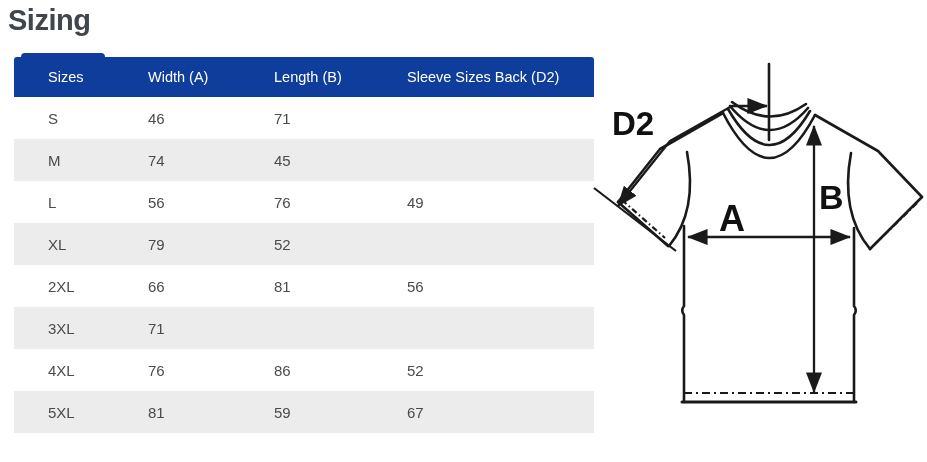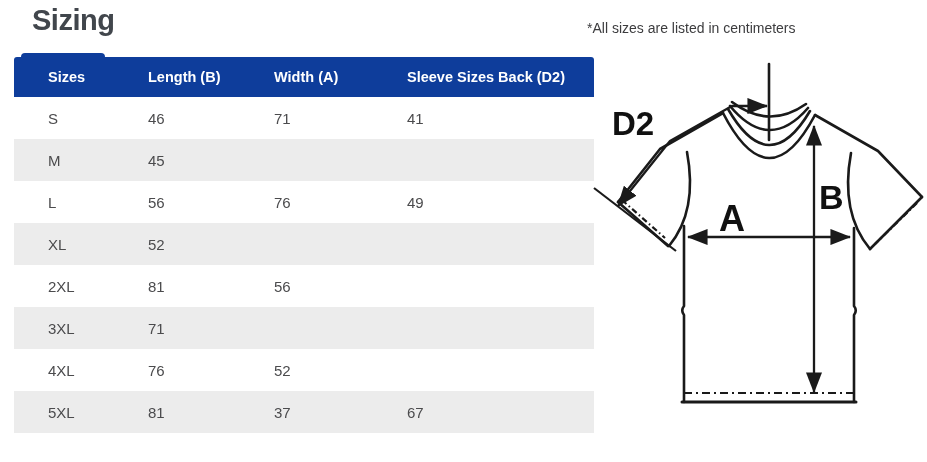--- a/index.html
+++ b/index.html
@@ -1,91 +1,93 @@
 <!DOCTYPE html>
 <html style="--header-bg: #0e3d9b; --row-alt-bg: #ececec; --header-text: #ffffff; --cell-text: #4b4b4d; --title-text: #41464c; --note-text: #3c3c3e; --line-color: #1a1a1a;"><head>
 <meta charset="utf-8">
 <style>
   html,body{margin:0;padding:0;background:#fff;font-family:"Liberation Sans",sans-serif;}
   .page{position:relative;width:927px;height:462px;background:#fff;overflow:hidden;}
 
-  .title{position:absolute;left:32px;top:4px;margin:0;font-size:29px;font-weight:bold;
+  .title{position:absolute;left:8px;top:4px;margin:0;font-size:29px;font-weight:bold;
          letter-spacing:-0.5px;color:var(--title-text,#41464c);}
   .note{position:absolute;left:587px;top:20px;font-size:14px;color:var(--note-text,#3c3c3e);}
 
   .table{position:absolute;left:14px;top:57px;width:580px;}
   .tab-accent{position:absolute;left:7px;top:-4px;width:84px;height:10px;
               background:var(--header-bg,#0e3d9b);border-radius:4px 4px 0 0;}
   .thead{position:relative;display:grid;grid-template-columns:100px 126px 133px 1fr;
          height:40px;align-items:center;background:var(--header-bg,#0e3d9b);
-         color:var(--header-text,#ffffff);font-size:14.5px;font-weight:700;
+         color:var(--header-text,#ffffff);font-size:14.5px;font-weight:400;
          border-radius:3px 3px 0 0;}
   .trow{display:grid;grid-template-columns:100px 126px 133px 1fr;height:42px;
         align-items:center;font-size:15px;color:var(--cell-text,#4b4b4d);background:#fff;}
   .trow.alt{background:var(--row-alt-bg,#ececec);}
   .cell{padding-left:34px;white-space:nowrap;}
 
   .diagram{position:absolute;left:592px;top:56px;}
   .dim-label{font-family:"Liberation Sans",sans-serif;font-weight:bold;fill:#111;}
 </style>
 </head>
 <body>
 
 <div class="page">
 
   <h1 class="title">Sizing</h1>
-  <div class="note">*All sizes are listed in centimeters</div>
 
   <div class="table">
     <div class="tab-accent"></div>
     <div class="thead">
       <div class="cell">Sizes</div>
+      <div class="cell">Width (A)</div>
       <div class="cell">Length (B)</div>
-      <div class="cell">Width (A)</div>
       <div class="cell">Sleeve Sizes Back (D2)</div>
     </div>
     <div id="tbody">
         <div class="trow">
           <div class="cell">S</div>
           <div class="cell">46</div>
           <div class="cell">71</div>
-          <div class="cell">41</div>
         </div>
         <div class="trow alt">
           <div class="cell">M</div>
+          <div class="cell">74</div>
           <div class="cell">45</div>
         </div>
         <div class="trow">
           <div class="cell">L</div>
           <div class="cell">56</div>
           <div class="cell">76</div>
           <div class="cell">49</div>
         </div>
         <div class="trow alt">
           <div class="cell">XL</div>
+          <div class="cell">79</div>
           <div class="cell">52</div>
         </div>
         <div class="trow">
           <div class="cell">2XL</div>
+          <div class="cell">66</div>
           <div class="cell">81</div>
           <div class="cell">56</div>
         </div>
         <div class="trow alt">
           <div class="cell">3XL</div>
           <div class="cell">71</div>
         </div>
         <div class="trow">
           <div class="cell">4XL</div>
           <div class="cell">76</div>
+          <div class="cell">86</div>
           <div class="cell">52</div>
         </div>
         <div class="trow alt">
           <div class="cell">5XL</div>
           <div class="cell">81</div>
-          <div class="cell">37</div>
+          <div class="cell">59</div>
           <div class="cell">67</div>
         </div>
       </div>
   </div>
 
   <svg class="diagram" width="334" height="378" viewBox="0 0 334 378">
     <defs>
       <marker id="ah" markerWidth="9" markerHeight="7" refX="8.5" refY="3.5" orient="auto-start-reverse" markerUnits="strokeWidth">
         <path d="M0,0 L9,3.5 L0,7 Z" fill="#1a1a1a"></path>
       </marker>

